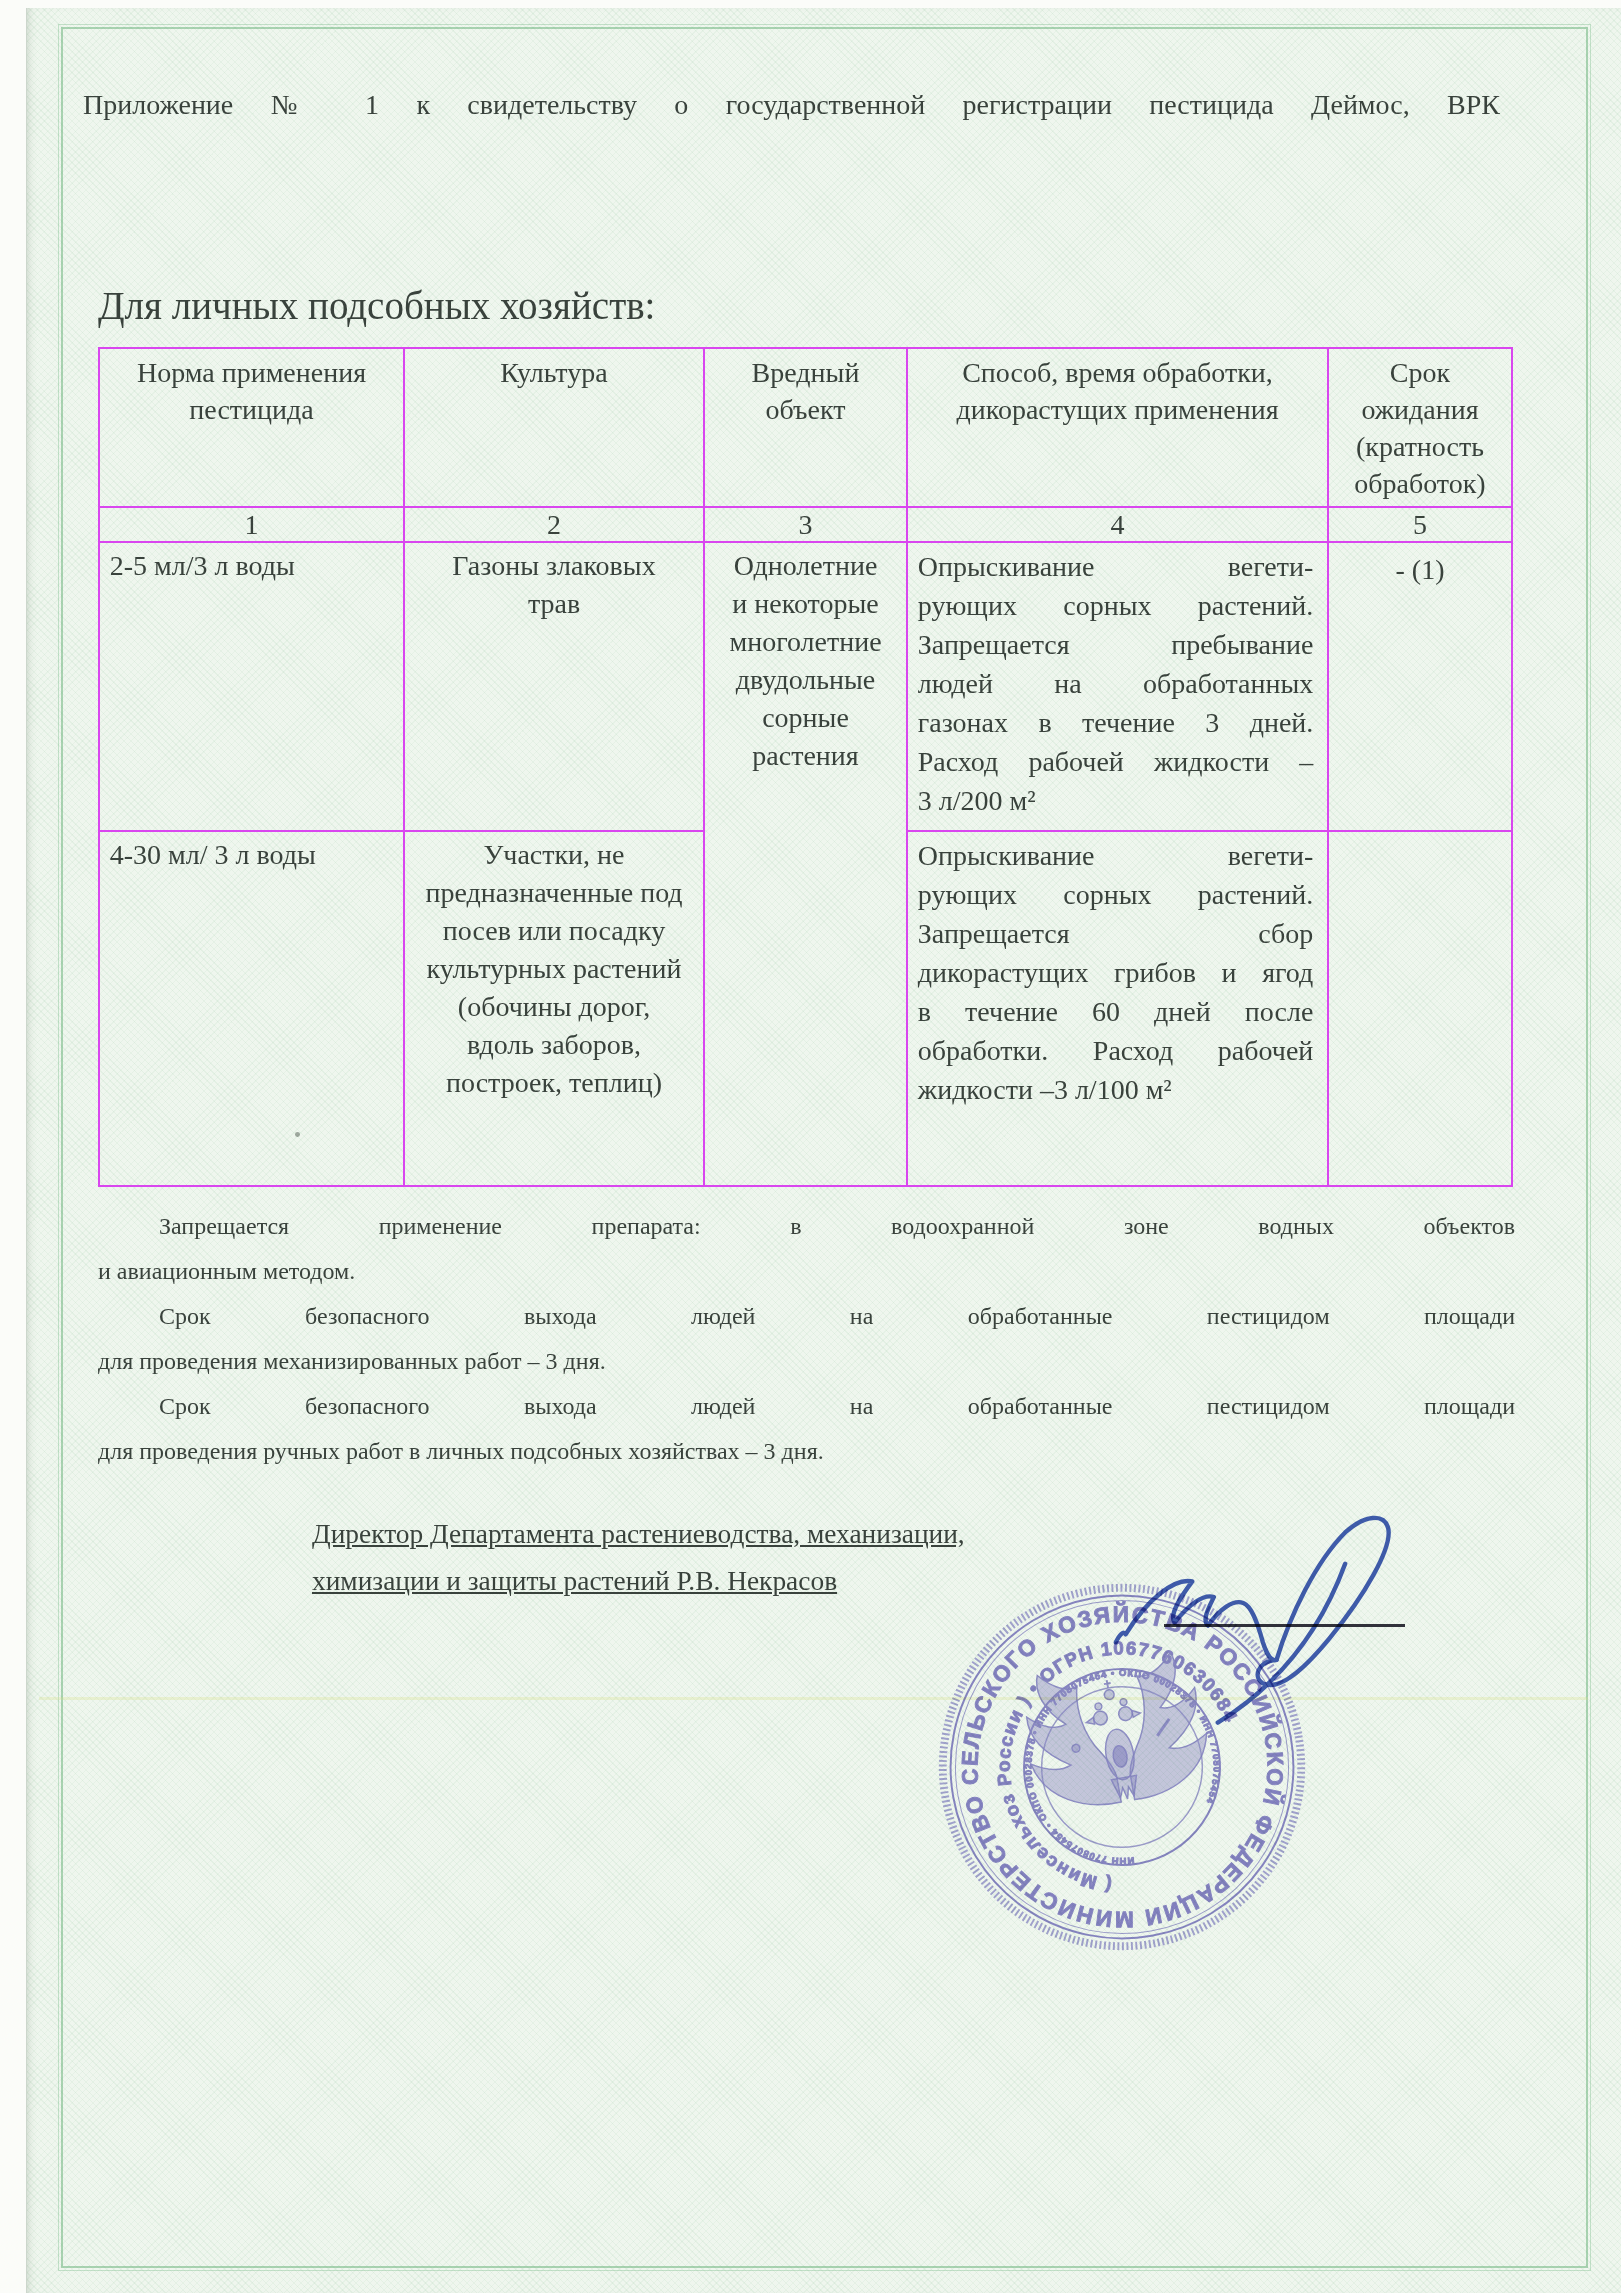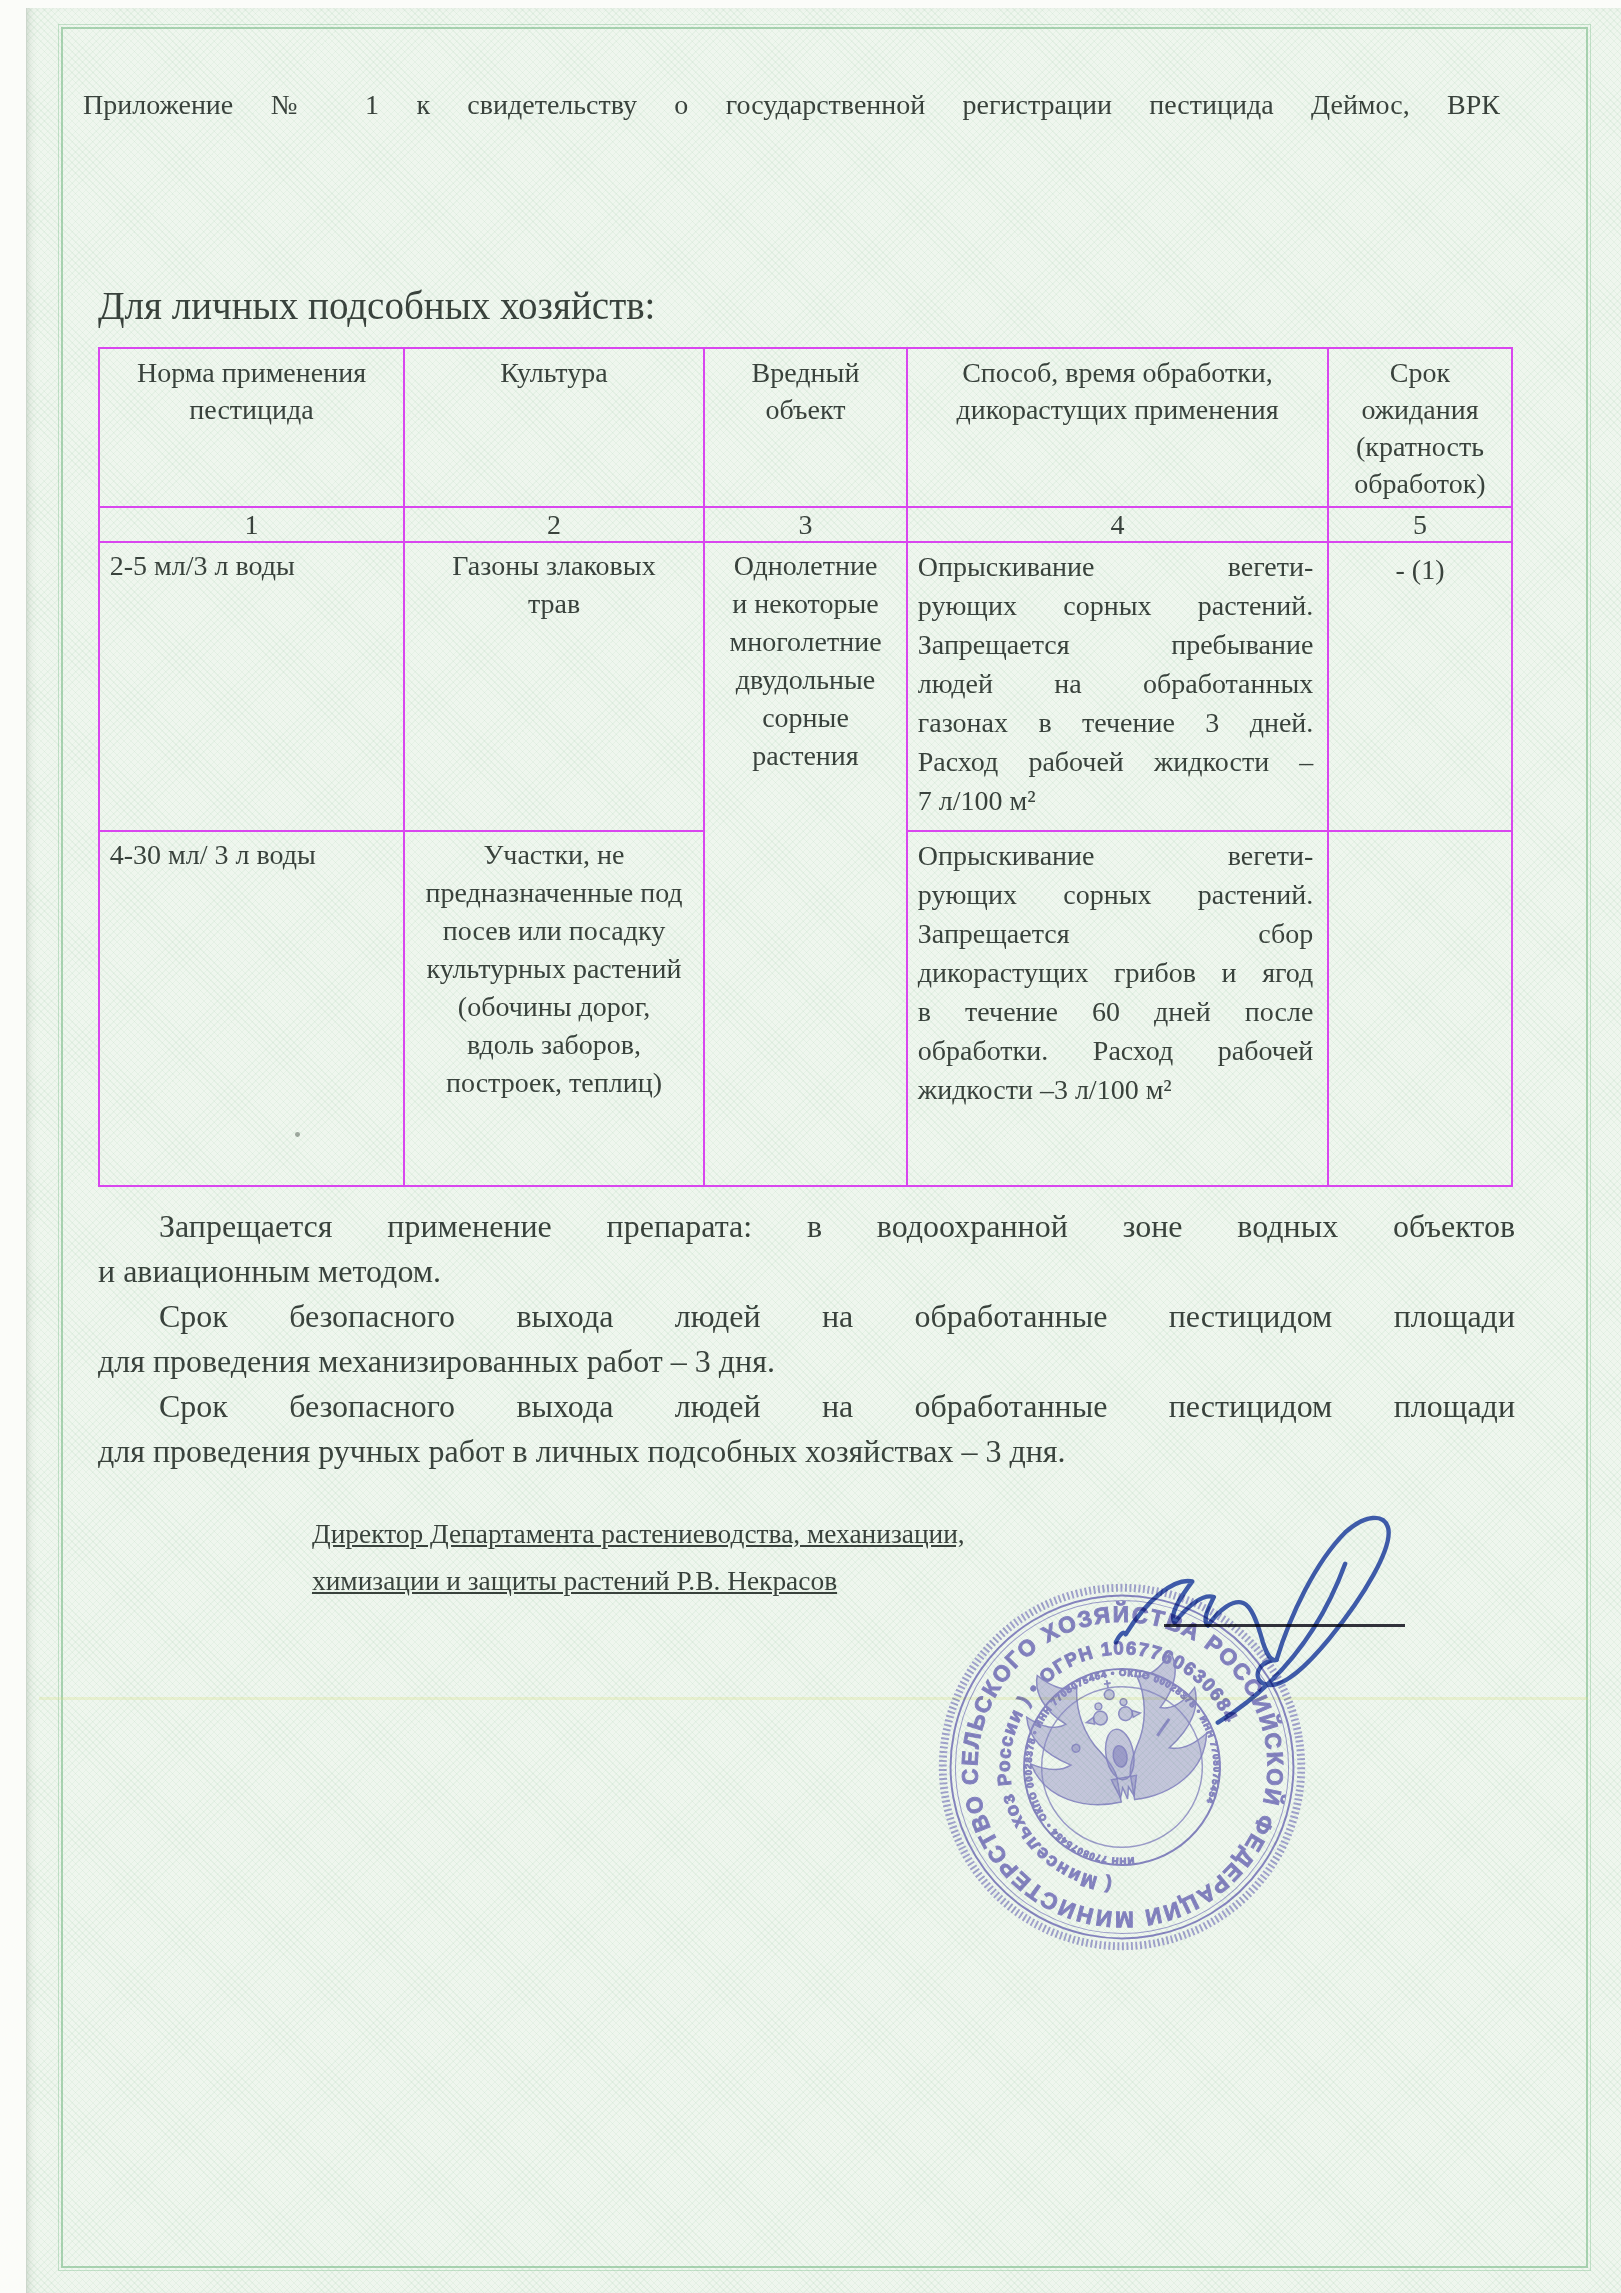--- a/index.html
+++ b/index.html
@@ -43,21 +43,21 @@
   .c1{width:305px;}.c2{width:300px;}.c3{width:203px;}.c4{width:421px;}.c5{width:184px;}
   tr.r1 td{height:276px;}
   tr.r2 td{height:341px;}
   td.cell-culture{padding:3.9px 19.6px;text-align:center;}
   td.cell-pest{padding:3.9px 21.6px;text-align:center;}
   td.cell-method{padding:3.9px 13.7px 3.9px 9.8px;}
   td.cell-method .mline{text-align:justify;text-align-last:justify;line-height:39px;}
   td.cell-method .mline.last{text-align:left;text-align-last:left;}
   td.cell-wait{text-align:center;padding-top:7.8px;}
 
-  .paras{position:absolute;left:98px;top:1204px;width:1417px;font-size:32px;line-height:45px;font-family:Liberation Serif, serif;}
+  .paras{position:absolute;left:98px;top:1204px;width:1417px;font-size:24px;line-height:45px;font-family:Liberation Serif, serif;}
   .paras .ind{text-indent:61px;}
   .pline{min-height:45px;}
 
   .sig-title{position:absolute;left:312px;top:1511px;width:765px;font-size:27.4px;line-height:47px;text-decoration:underline;}
   .sig-underline{position:absolute;left:1164px;top:1624px;width:241px;height:2.9px;background:#30313a;}
   .sig-svg{position:absolute;left:1000px;top:1505px;width:461px;height:245px;mix-blend-mode:multiply;}
   .stamp-svg{position:absolute;left:931px;top:1576px;width:382px;height:382px;opacity:.85;mix-blend-mode:multiply;}
 
   .st-big{font:bold 23px "Liberation Sans",sans-serif;letter-spacing:2px;fill:#776fc4;}
   .st-mid{font:bold 19px "Liberation Sans",sans-serif;letter-spacing:1.5px;fill:#776fc4;}
@@ -104,21 +104,21 @@
     <td>2-5 мл/3 л воды</td>
     <td class="cell-culture">Газоны злаковых трав</td>
     <td class="cell-pest" rowspan="2">Однолетние и некоторые многолетние двудольные сорные растения</td>
     <td class="cell-method">
       <div class="mline">Опрыскивание вегети-</div>
       <div class="mline">рующих сорных растений.</div>
       <div class="mline">Запрещается пребывание</div>
       <div class="mline">людей на обработанных</div>
       <div class="mline">газонах в течение 3 дней.</div>
       <div class="mline">Расход рабочей жидкости –</div>
-      <div class="mline last">7 л/100 м²</div>
+      <div class="mline last">3 л/200 м²</div>
     </td>
     <td class="cell-wait">- (1)</td>
   </tr>
   <tr class="r2">
     <td>4-30 мл/ 3 л воды</td>
     <td class="cell-culture">Участки, не предназначенные под посев или посадку культурных растений (обочины дорог, вдоль заборов, построек, теплиц)</td>
     <td class="cell-method">
       <div class="mline">Опрыскивание вегети-</div>
       <div class="mline">рующих сорных растений.</div>
       <div class="mline">Запрещается сбор</div>

